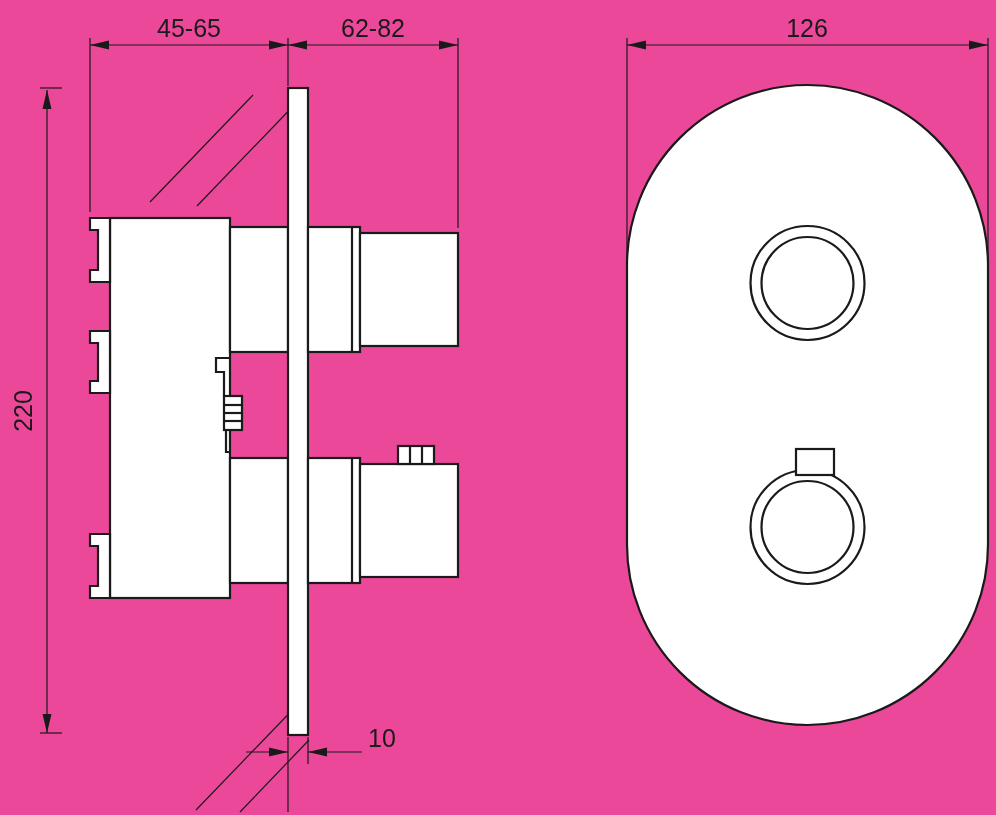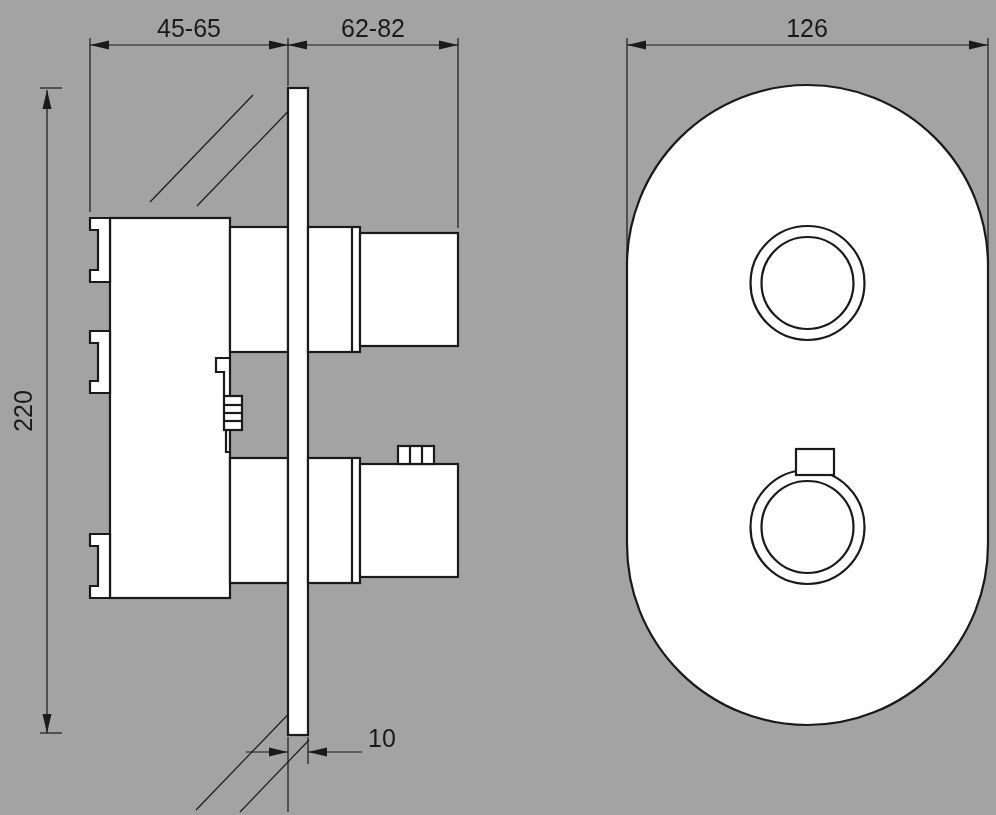--- a/index.html
+++ b/index.html
@@ -1,16 +1,16 @@
 <!DOCTYPE html>
 <html><head>
 <meta charset="utf-8">
 <style>
   html, body { margin: 0; padding: 0; background: #ffffff; }
-  .canvas { width: 996px; height: 815px; background: #a3a3a3; position: relative; overflow: hidden; }
+  .canvas { width: 996px; height: 815px; background: #ec4899; position: relative; overflow: hidden; }
   svg { display: block; }
   .ol   { fill: #ffffff; stroke: #1a1a1a; stroke-width: 2.2; stroke-linejoin: miter; }
   .ln   { fill: none;    stroke: #1a1a1a; stroke-width: 2.2; }
   .thin { fill: none;    stroke: #1a1a1a; stroke-width: 1.2; }
   .dim  { fill: none;    stroke: #1a1a1a; stroke-width: 1.2; }
   .arr  { fill: #1a1a1a; stroke: none; }
   text  { font-family: "Liberation Sans", "DejaVu Sans", sans-serif; font-size: 25px; fill: #1a1a1a; }
   .mid  { text-anchor: middle; }
 </style>
 </head>

